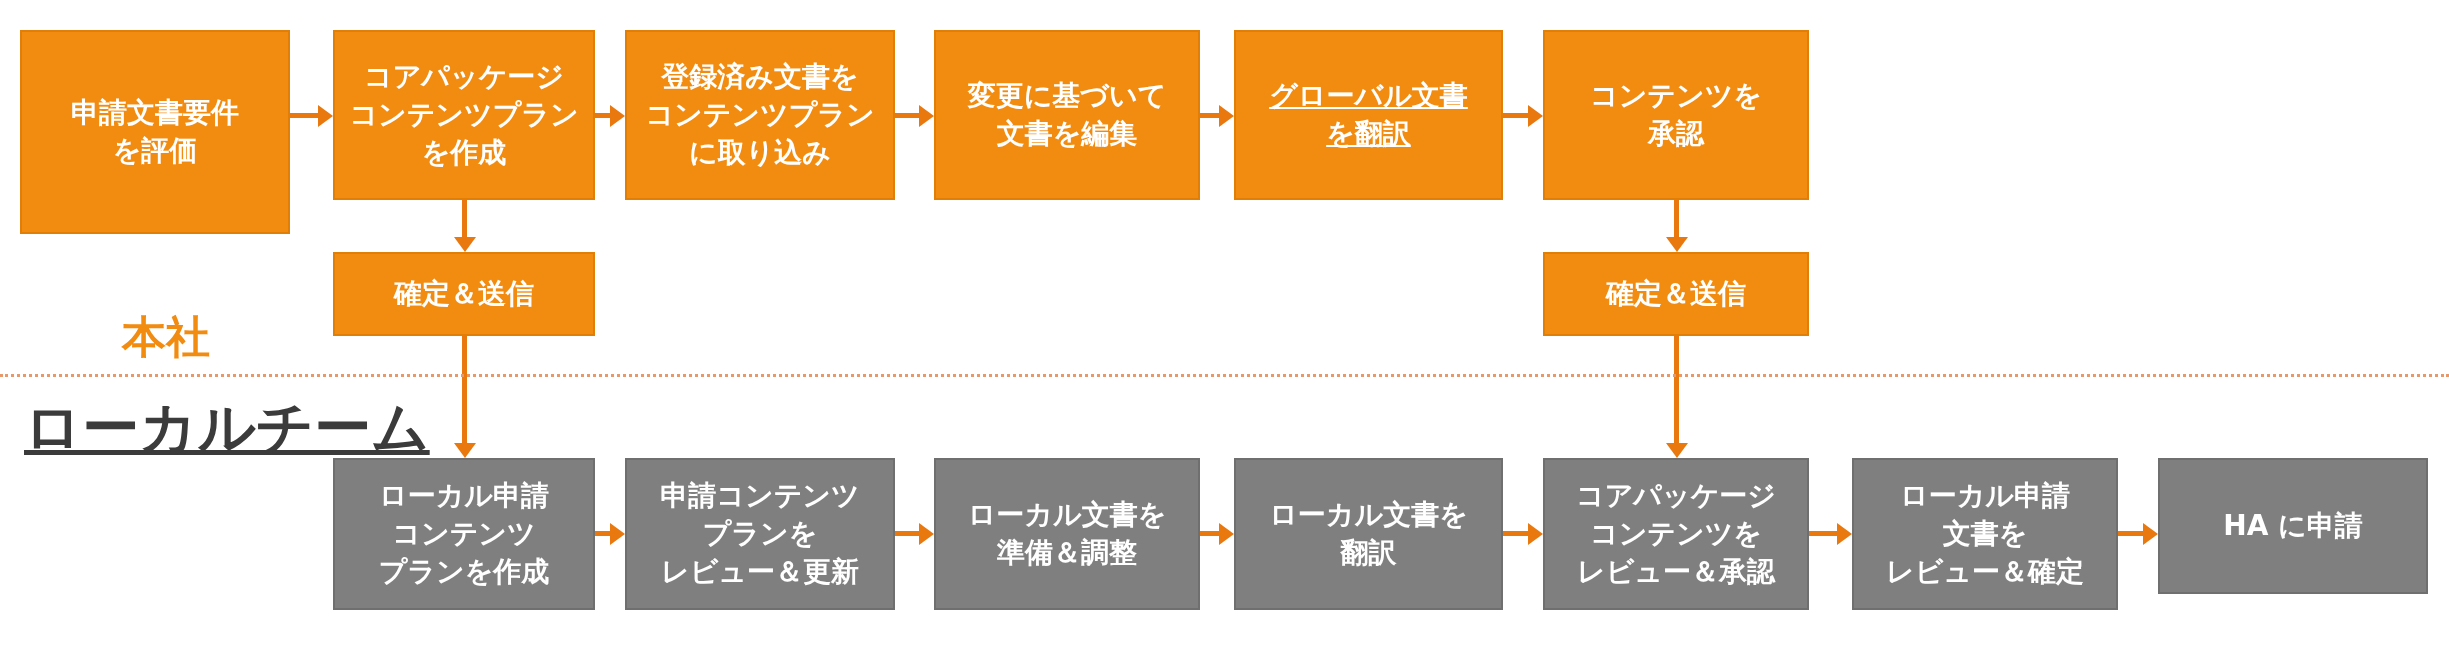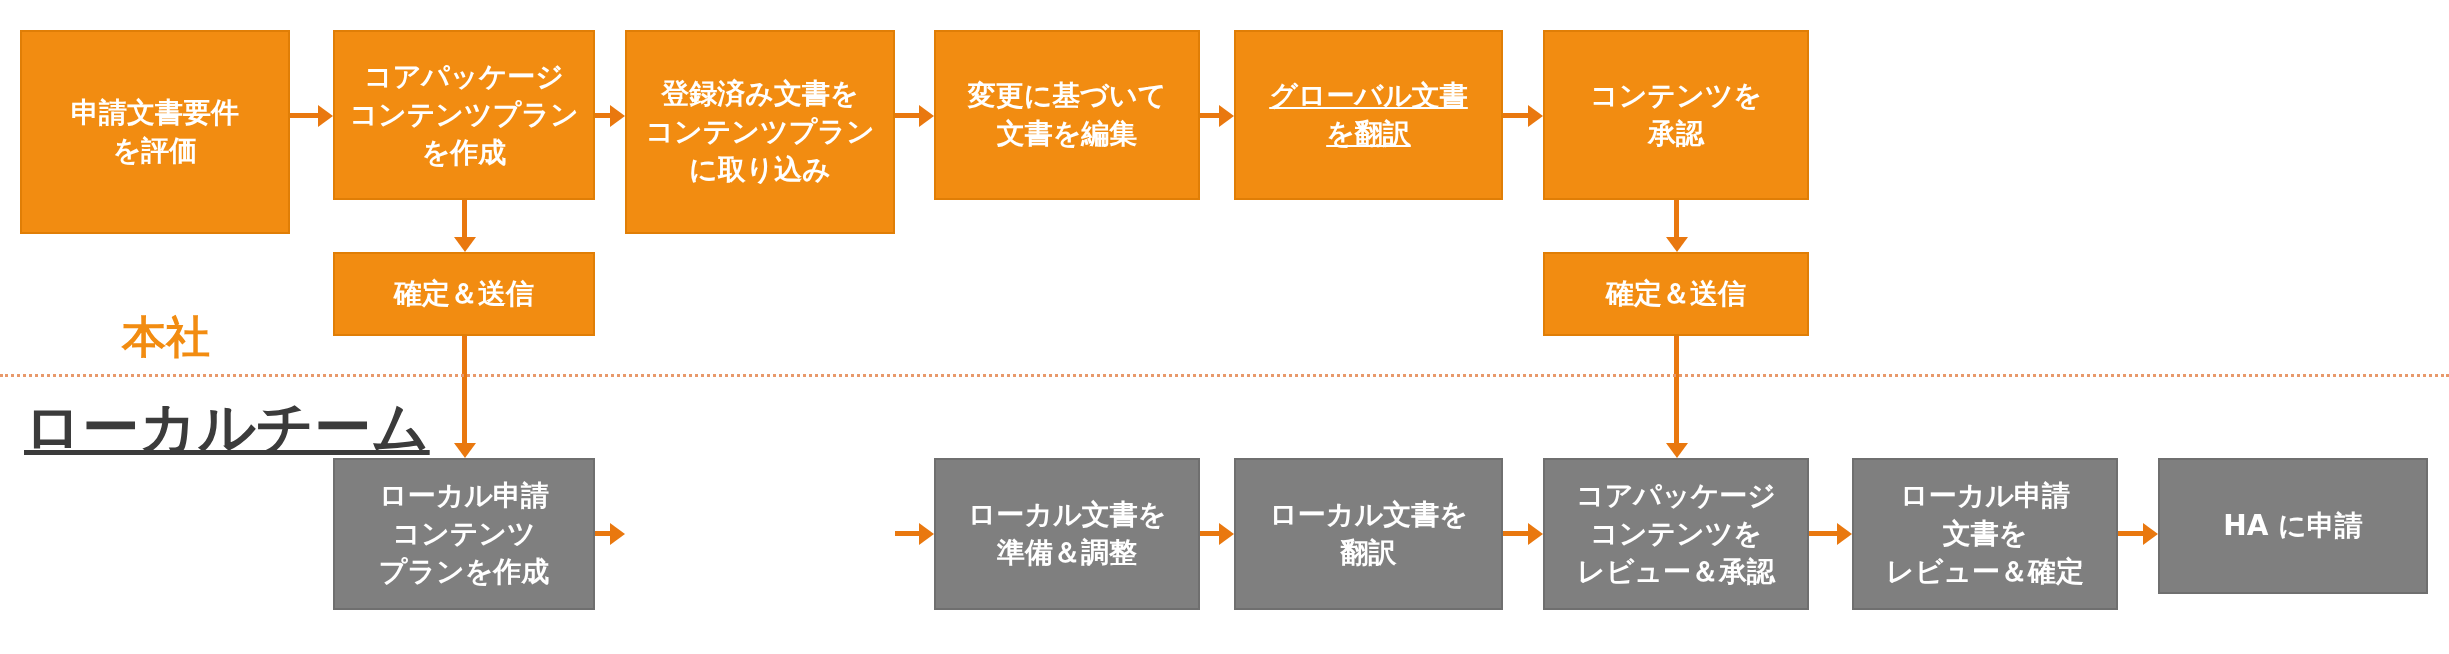--- a/index.html
+++ b/index.html
@@ -56,21 +56,21 @@
 </head>
 <body>
 
 <div class="canvas">
 
   <div class="box hq" style="left:20px;   top:30px; width:270px; height:204px;">申請文書要件
 を評価</div>
   <div class="box hq" style="left:333px;  top:30px; width:262px; height:170px;">コアパッケージ
 コンテンツプラン
 を作成</div>
-  <div class="box hq" style="left:625px;  top:30px; width:270px; height:204px;">登録済み文書を
+  <div class="box hq" style="left:625px;  top:30px; width:270px; height:170px;">登録済み文書を
 コンテンツプラン
 に取り込み</div>
   <div class="box hq" style="left:934px;  top:30px; width:266px; height:170px;">変更に基づいて
 文書を編集</div>
   <div class="box hq" style="left:1234px; top:30px; width:269px; height:170px;text-decoration:underline;">グローバル文書
 を翻訳</div>
   <div class="box hq" style="left:1543px; top:30px; width:266px; height:170px;">コンテンツを
 承認</div>
 
   <div class="harrow" style="left:290px;  top:113px; width:28px;"></div>
@@ -87,20 +87,23 @@
   <div class="varrow" style="left:1674px; top:200px; height:37px;"></div>
   <div class="varrow" style="left:1674px; top:336px; height:107px;"></div>
 
   <div class="lane-label hq" style="left:122px; top:308px;">本社</div>
   <div class="divider" style="top:374px;"></div>
   <div class="lane-label local" style="left:24px; top:390px;">ローカルチーム</div>
 
   <div class="box local" style="left:333px;  top:458px; width:262px; height:152px;">ローカル申請
 コンテンツ
 プランを作成</div>
+  <div class="box local" style="left:625px;  top:458px; width:270px; height:152px;">申請コンテンツ
+プランを
+レビュー＆更新</div>
   <div class="box local" style="left:934px;  top:458px; width:266px; height:152px;">ローカル文書を
 準備＆調整</div>
   <div class="box local" style="left:1234px; top:458px; width:269px; height:152px;">ローカル文書を
 翻訳</div>
   <div class="box local" style="left:1543px; top:458px; width:266px; height:152px;">コアパッケージ
 コンテンツを
 レビュー＆承認</div>
   <div class="box local" style="left:1852px; top:458px; width:266px; height:152px;">ローカル申請
 文書を
 レビュー＆確定</div>

